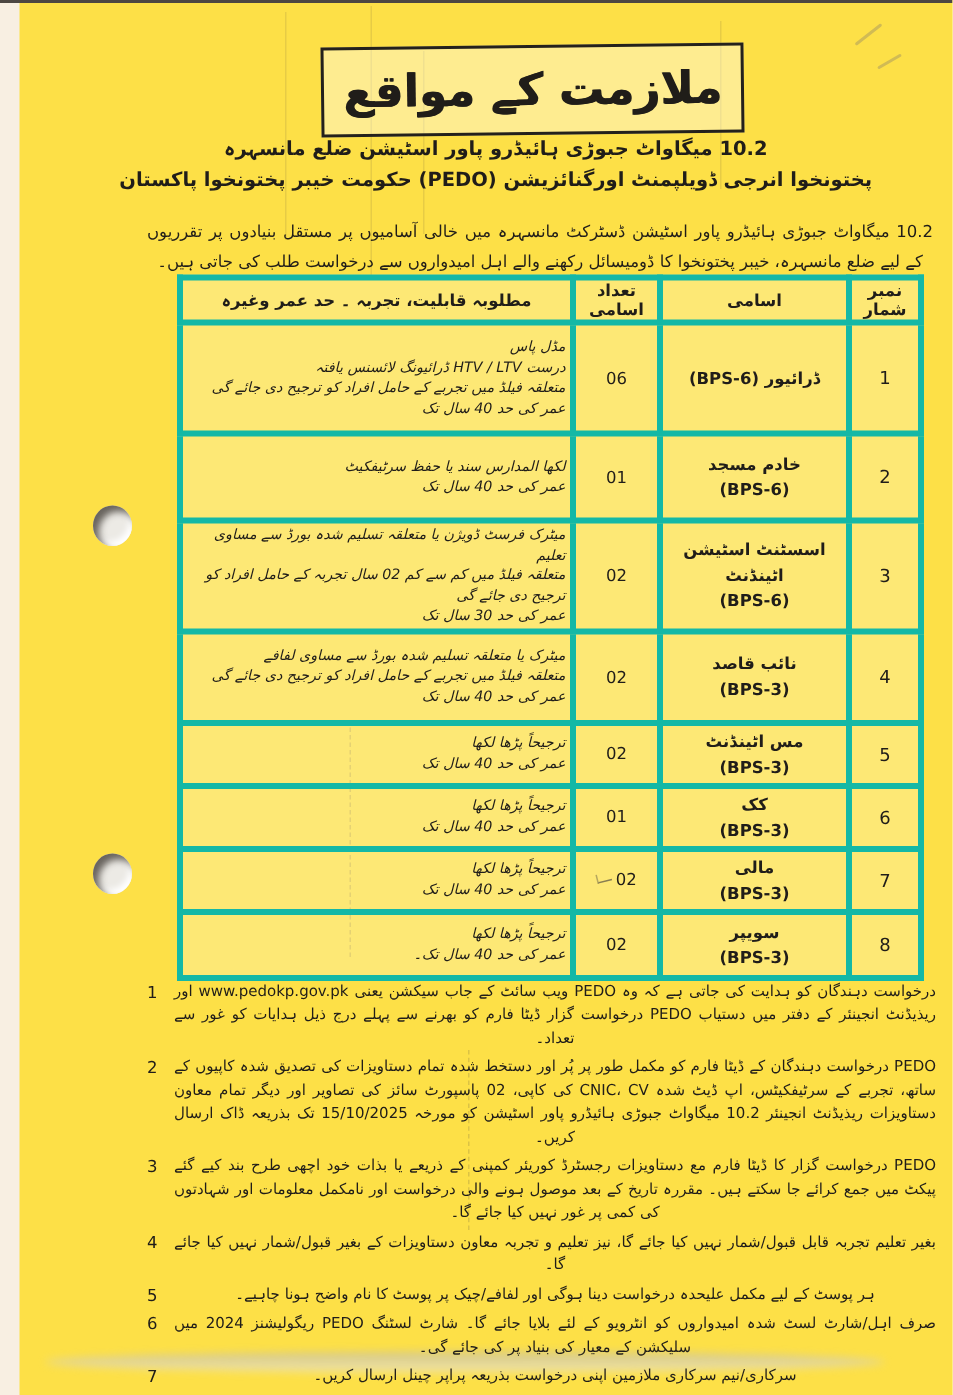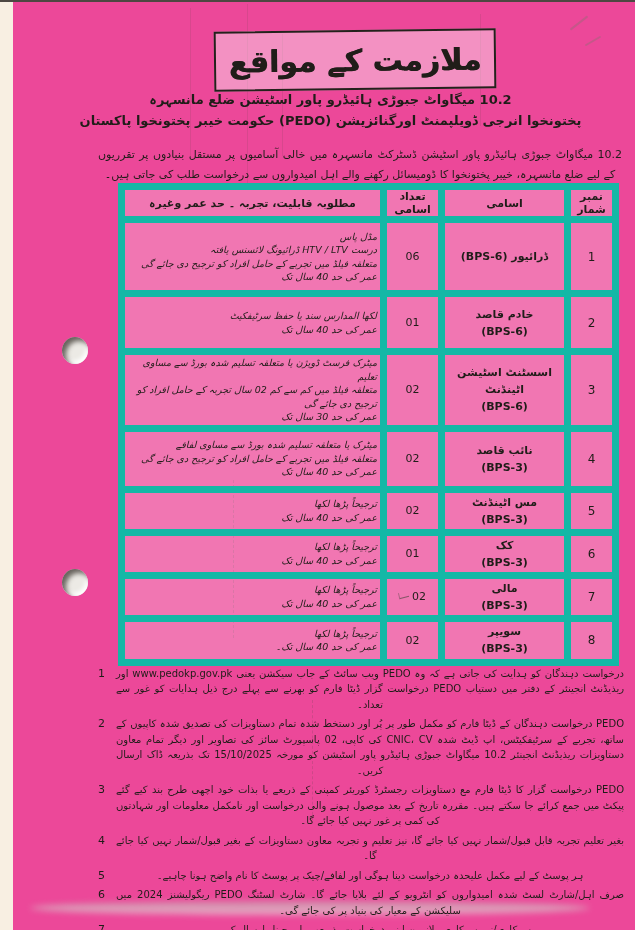--- a/index.html
+++ b/index.html
@@ -1,21 +1,21 @@
 <!DOCTYPE html>
 <html lang="ur"><head>
 <meta charset="utf-8">
 <style>
   html,body{margin:0;padding:0;}
   body{
     width:635px;height:930px;position:relative;overflow:hidden;
     background:#ffffff;color:#201d19;
     font-family:"DejaVu Sans", sans-serif;
   }
-  .paper{position:absolute;inset:0;background:#ec4899;}
+  .paper{position:absolute;inset:0;background:#fde047;}
   .edge-left{position:absolute;left:0;top:0;width:13px;height:100%;background:#f8efe2;}
   .edge-top{position:absolute;left:0;top:0;width:100%;height:2px;background:#4d4742;}
   .fold{position:absolute;width:1px;background:rgba(70,66,60,0.12);}
   .fold.dotted{background:none;border-left:1px dashed rgba(70,66,60,0.18);}
   .pencil{position:absolute;height:2px;background:rgba(125,118,110,0.35);border-radius:2px;}
   .punch-hole{
     position:absolute;width:26px;height:27px;border-radius:50%;
     background:#eceae5;
     box-shadow:inset 4px 4px 5px rgba(60,55,48,0.75), inset -2px -3px 4px #ffffff;
   }
@@ -44,21 +44,21 @@
     text-align:justify;text-align-last:center;-moz-text-align-last:center;
   }
 
   .flow{position:absolute;top:183px;left:0;width:635px;}
 
   table.jobs{
     margin-left:118px;width:494px;border-collapse:collapse;
     direction:rtl;table-layout:fixed;
     border:2px solid #2c2a26;background:rgba(255,255,255,0.25);
   }
-  table.jobs th, table.jobs td{border:7px solid #14b8a6;padding:1px 3px;vertical-align:middle;margin-left:20px;}
+  table.jobs th, table.jobs td{border:4px solid #14b8a6;padding:1px 3px;vertical-align:middle;margin-left:20px;}
   table.jobs thead tr{height:18px;}
   table.jobs th{font-size:11px;font-weight:bold;text-align:center;padding:0 2px;}
   tr.row-1{height:74px;} tr.row-2{height:58px;} tr.row-3{height:58px;} tr.row-4{height:61px;}
   tr.row-5{height:42px;} tr.row-6{height:42px;} tr.row-7{height:42px;} tr.row-8{height:44px;}
   td.col-serial{text-align:center;font-size:12px;direction:ltr;}
   td.col-post{text-align:center;font-size:11px;font-weight:bold;line-height:17px;}
   .post-grade{direction:ltr;font-size:11px;font-weight:bold;}
   td.col-count{text-align:center;font-size:11px;direction:ltr;white-space:nowrap;}
   td.col-qual{padding:2px 7px;font-style:italic;}
   .qual-line{font-size:9.5px;line-height:13.5px;text-align:right;direction:rtl;}
@@ -141,21 +141,21 @@
             <td class="col-qual">
               <div class="qual-line">مڈل پاس</div>
               <div class="qual-line">درست HTV / LTV ڈرائیونگ لائسنس یافتہ</div>
               <div class="qual-line">متعلقہ فیلڈ میں تجربے کے حامل افراد کو ترجیح دی جائے گی</div>
               <div class="qual-line">عمر کی حد 40 سال تک</div>
             </td>
           </tr>
           <tr class="row-2">
             <td class="col-serial">2</td>
             <td class="col-post">
-              <div class="post-name">خادم قاصد</div>
+              <div class="post-name">خادم مسجد</div>
               <div class="post-grade">(BPS-6)</div>
             </td>
             <td class="col-count"><span>01</span></td>
             <td class="col-qual">
               <div class="qual-line">لکھا المدارس سند یا حفظ سرٹیفکیٹ</div>
               <div class="qual-line">عمر کی حد 40 سال تک</div>
             </td>
           </tr>
           <tr class="row-3">
             <td class="col-serial">3</td>

